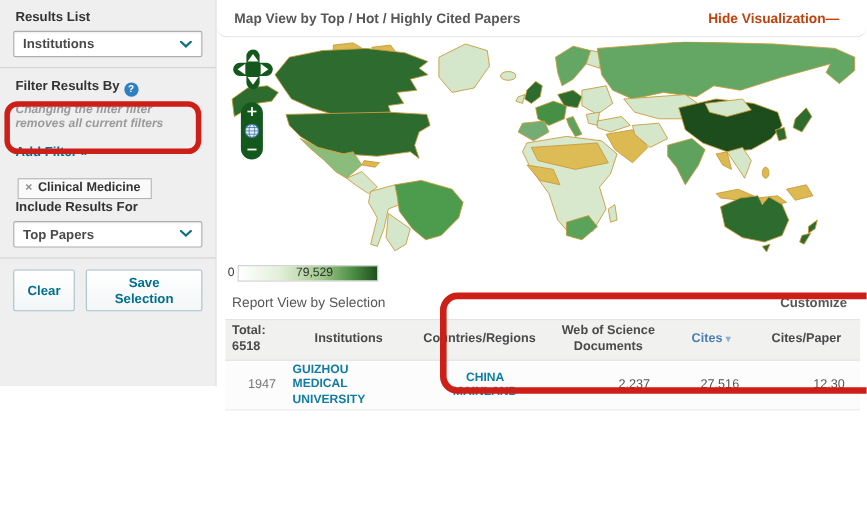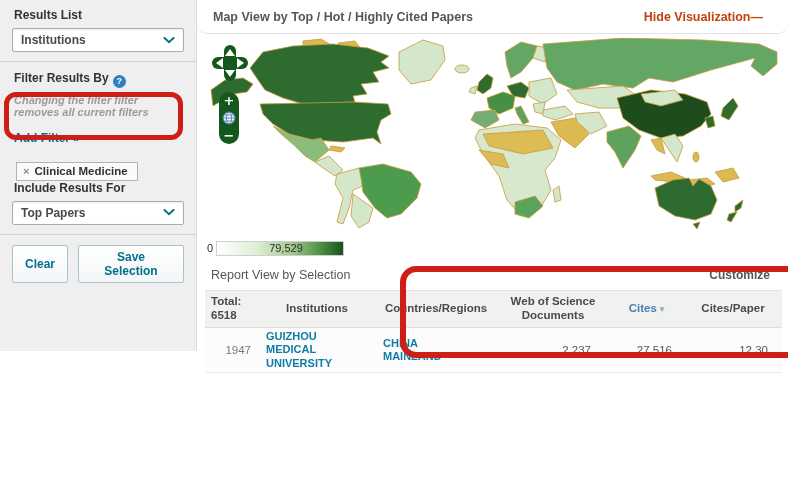--- a/index.html
+++ b/index.html
@@ -69,21 +69,21 @@
   .tr.body{background:#fcfcfc;min-height:44px;border-bottom:1px solid #ececec;}
   .th{font-size:11.5px;font-weight:bold;color:#4a4a4a;text-align:center;line-height:1.2;}
   .th.total{text-align:left;padding-left:6px;white-space:pre-line;}
   .th.docs{white-space:pre-line;}
   .th.cites{color:#4a7fb5;cursor:pointer;}
   .sort-caret{color:#8fb0d6;font-size:9px;margin-left:3px;}
   .td{font-size:11.5px;color:#555;}
   .td.num{text-align:right;padding-right:8px;color:#777;}
   .td.link{font-size:11px;font-weight:bold;color:#0f7ca3;line-height:1.2;max-width:84px;cursor:pointer;}
   .td.inst{margin-left:7px;}
-  .td.ctry{margin-left:8px;}
+  .td.ctry{margin-left:24px;text-align:center;}
   .td.r1{text-align:right;padding-right:18px;}
   .td.r2{text-align:right;padding-right:12px;}
   .td.r3{text-align:right;padding-right:14px;}
 </style>
 </head>
 <body>
 
 <div class="app">
 
   <div class="sidebar">

